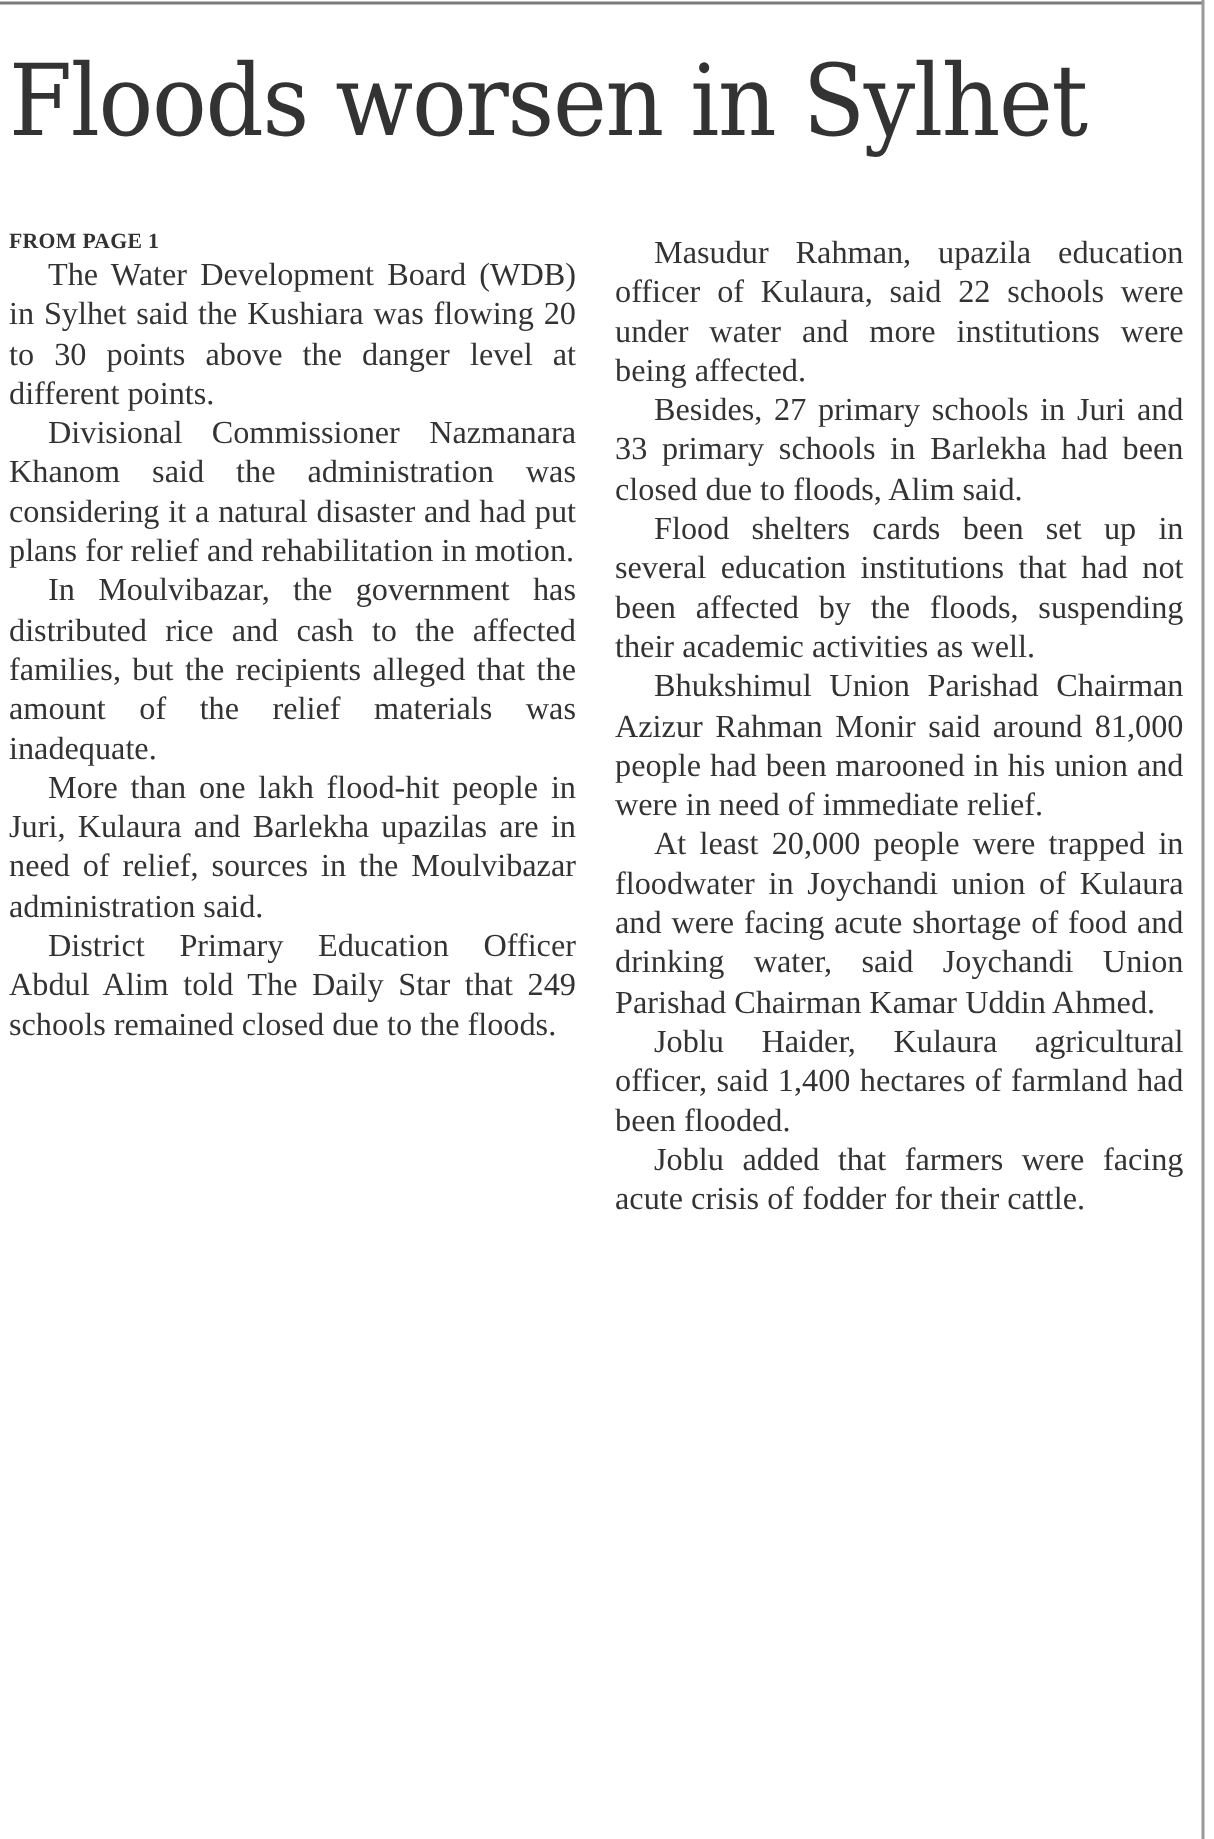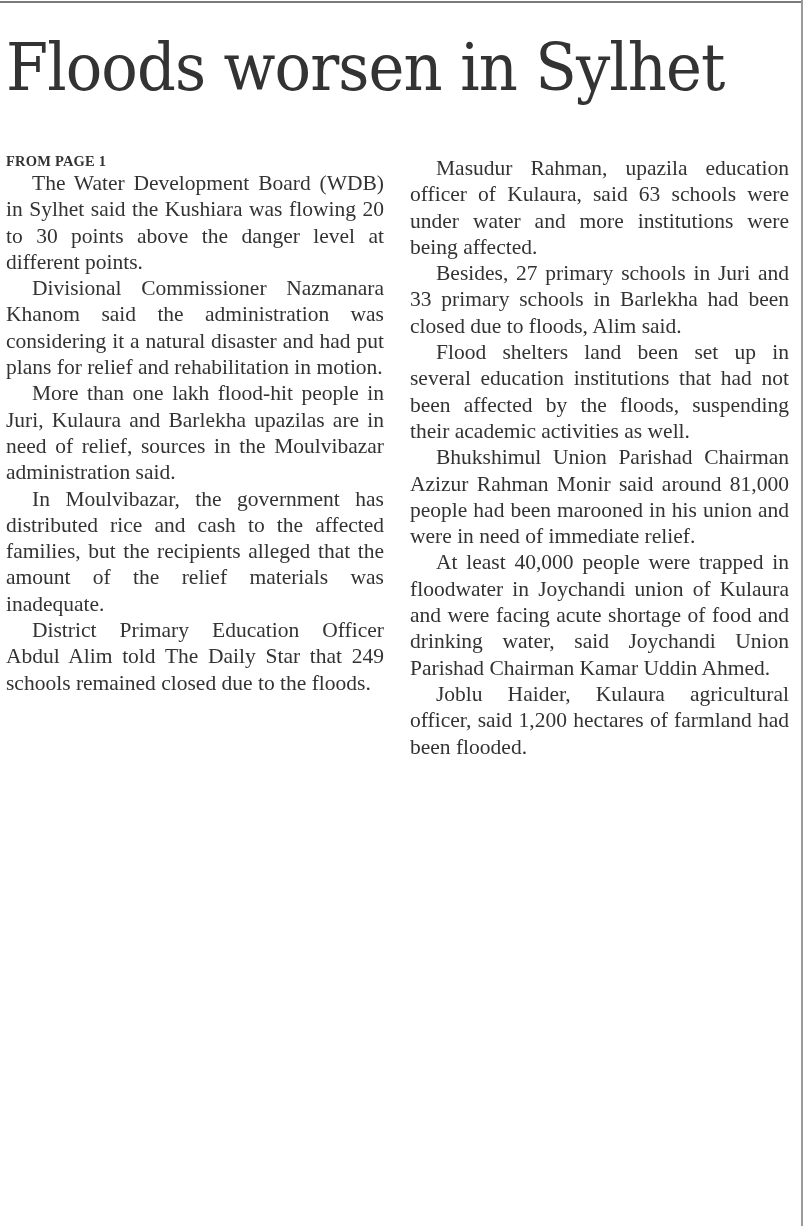--- a/index.html
+++ b/index.html
@@ -35,25 +35,26 @@
 
 <div class="top-rule"></div>
 <div class="right-rule"></div>
 
 <h1 class="headline">Floods worsen in Sylhet</h1>
 
 <div class="col col-left">
   <div class="kicker">FROM PAGE 1</div>
   <p class="para">The Water Development Board (WDB) in Sylhet said the Kushiara was flowing 20 to 30 points above the danger level at different points.</p>
   <p class="para">Divisional Commissioner Nazmanara Khanom said the administration was considering it a natural disaster and had put plans for relief and rehabilitation in motion.</p>
+  <p class="para">In Moulvibazar, the government has distributed rice and cash to the affected families, but the recipients alleged that the amount of the relief materials was inadequate.</p>
   <p class="para">More than one lakh flood-hit people in Juri, Kulaura and Barlekha upazilas are in need of relief, sources in the Moulvibazar administration said.</p>
-  <p class="para">In Moulvibazar, the government has distributed rice and cash to the affected families, but the recipients alleged that the amount of the relief materials was inadequate.</p>
   <p class="para">District Primary Education Officer Abdul Alim told The Daily Star that 249 schools remained closed due to the floods.</p>
 </div>
 
 <div class="col col-right">
-  <p class="para">Masudur Rahman, upazila education officer of Kulaura, said 63 schools were under water and more institutions were being affected.</p>
+  <p class="para">Masudur Rahman, upazila education officer of Kulaura, said 22 schools were under water and more institutions were being affected.</p>
   <p class="para">Besides, 27 primary schools in Juri and 33 primary schools in Barlekha had been closed due to floods, Alim said.</p>
-  <p class="para">Flood shelters land been set up in several education institutions that had not been affected by the floods, suspending their academic activities as well.</p>
+  <p class="para">Flood shelters cards been set up in several education institutions that had not been affected by the floods, suspending their academic activities as well.</p>
   <p class="para">Bhukshimul Union Parishad Chairman Azizur Rahman Monir said around 81,000 people had been marooned in his union and were in need of immediate relief.</p>
-  <p class="para">At least 40,000 people were trapped in floodwater in Joychandi union of Kulaura and were facing acute shortage of food and drinking water, said Joychandi Union Parishad Chairman Kamar Uddin Ahmed.</p>
-  <p class="para">Joblu Haider, Kulaura agricultural officer, said 1,200 hectares of farmland had been flooded.</p>
+  <p class="para">At least 20,000 people were trapped in floodwater in Joychandi union of Kulaura and were facing acute shortage of food and drinking water, said Joychandi Union Parishad Chairman Kamar Uddin Ahmed.</p>
+  <p class="para">Joblu Haider, Kulaura agricultural officer, said 1,400 hectares of farmland had been flooded.</p>
+  <p class="para">Joblu added that farmers were facing acute crisis of fodder for their cattle.</p>
 </div>
 
 </body></html>

